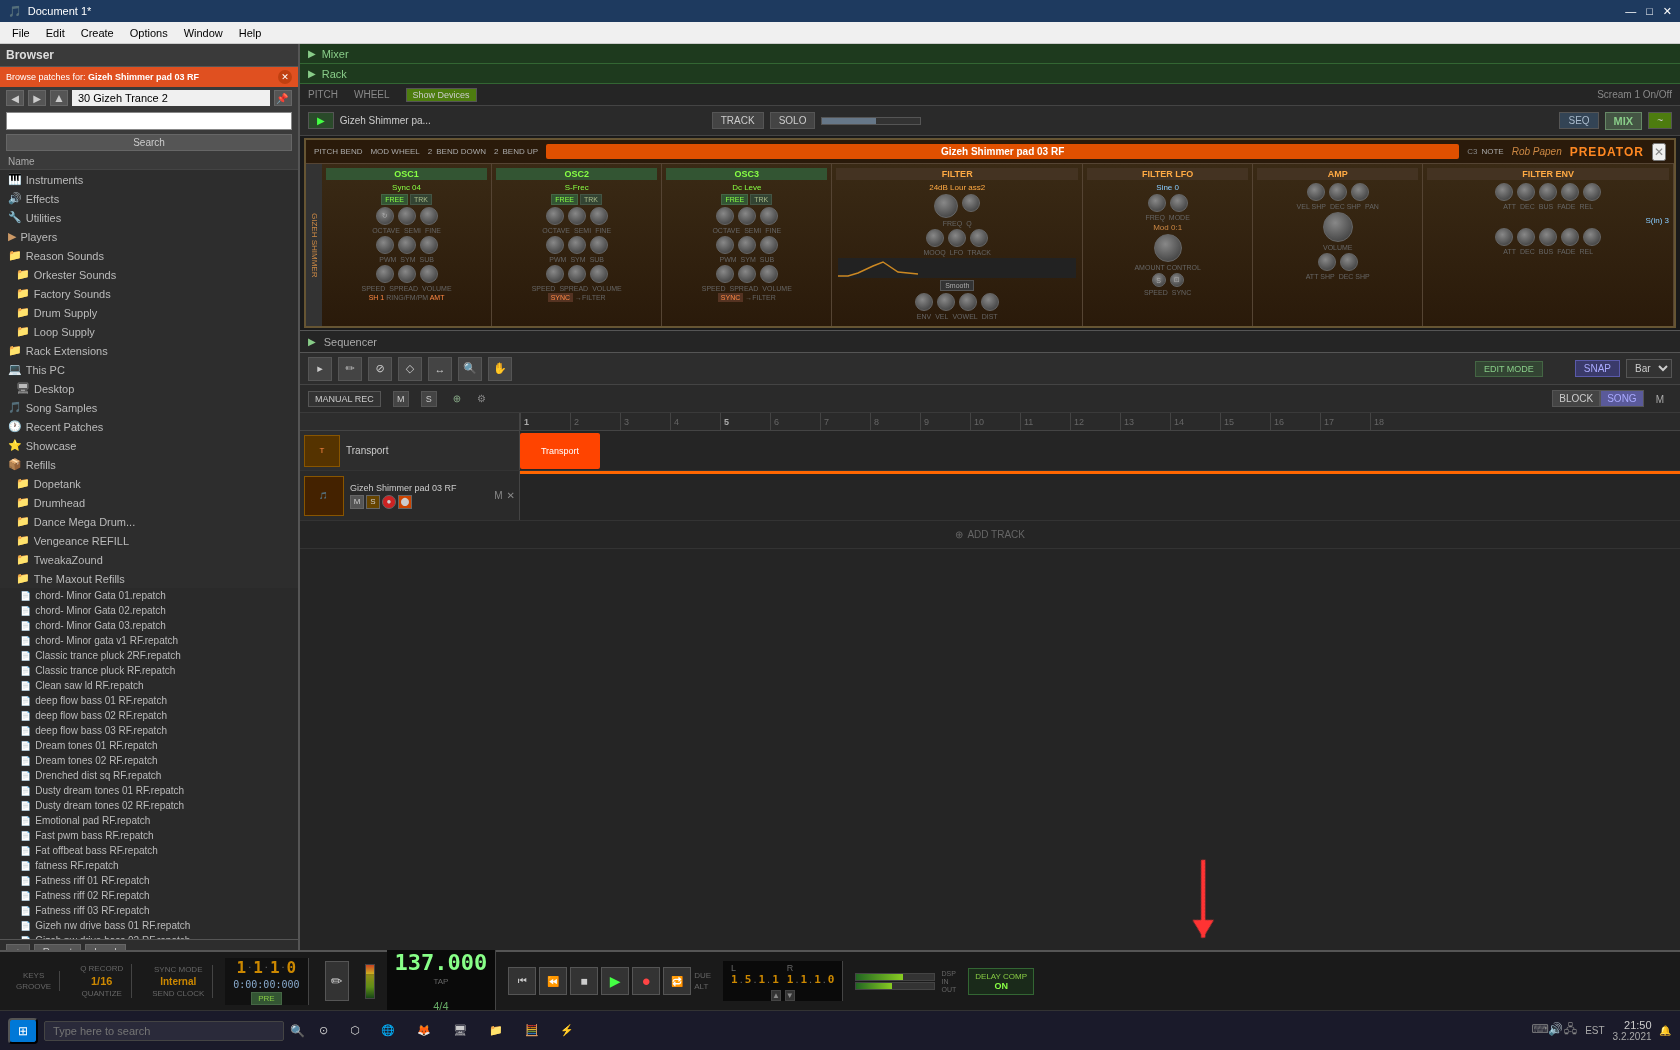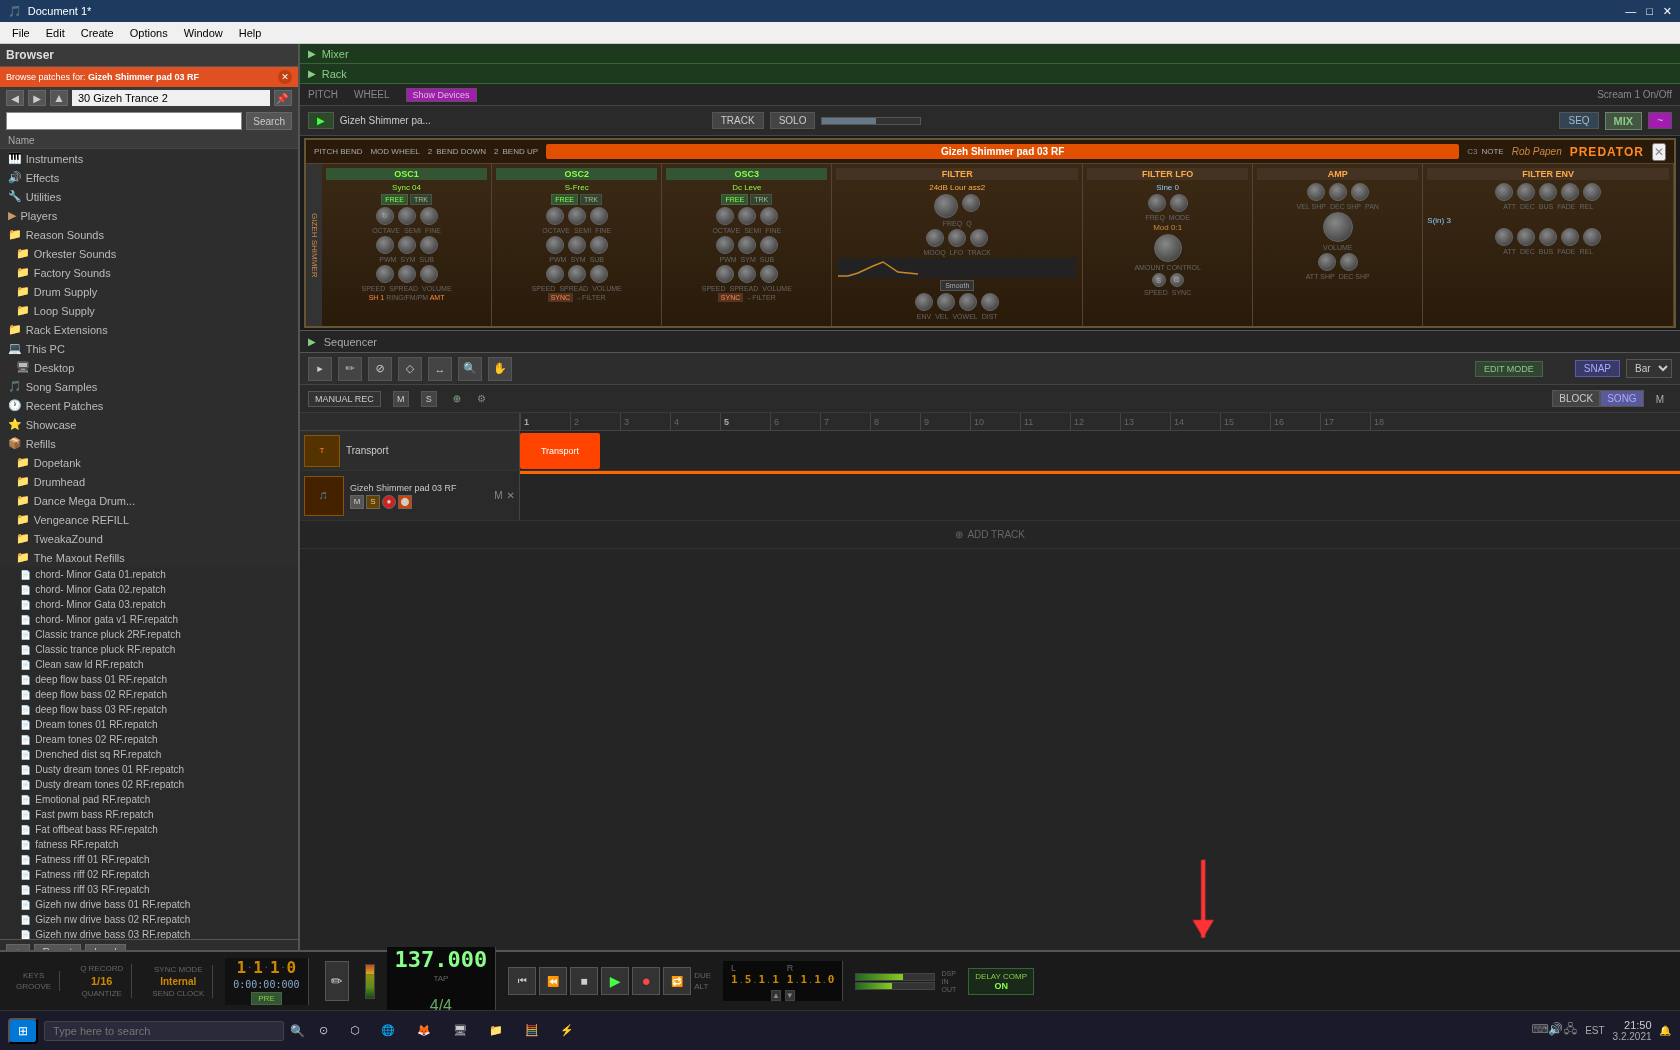--- a/index.html
+++ b/index.html
@@ -93,20 +93,21 @@
       display: flex;
       align-items: center;
       justify-content: center;
       font-size: 10px;
     }
     #browser-search {
       padding: 3px 6px;
       background: #3a3a3a;
       display: flex;
       gap: 4px;
+      flex-direction: column;
     }
     #browser-search input {
       flex: 1;
       background: #fff;
       border: 1px solid #888;
       padding: 2px 4px;
       font-size: 11px;
       color: #000;
     }
     #browser-search button {
@@ -201,21 +202,21 @@
       padding: 2px 8px;
       font-size: 11px;
       color: #aaa;
       border-bottom: 1px solid #555;
       display: flex;
       align-items: center;
       gap: 20px;
     }
     .rack-header-item { color: #888; font-size: 10px; cursor: pointer; }
     .rt-btn {
-      background: #a21caf;
+      background: #4d7c0f;
       border: 1px solid #555;
       color: #ccc;
       padding: 2px 8px;
       font-size: 10px;
       cursor: pointer;
     }
     .rt-btn.play { color: #0f0; }
     #synth-side {
       width: 16px;
       background: #333;
@@ -515,21 +516,21 @@
       font-size: 14px;
     }
     .transport-btn.rec-btn { color: #ff4444; }
     .transport-btn.play-btn { color: #44ff44; }
     .tempo-display {
       font-size: 22px;
       color: #88ff88;
       font-weight: bold;
       font-family: monospace;
     }
-    .time-sig { font-size: 16px; color: #66aa66; margin-top: 12px; }
+    .time-sig { font-size: 11px; color: #66aa66; margin-top: 12px; }
 
     
     #taskbar {
       position: fixed;
       bottom: 0;
       left: 0;
       right: 0;
       height: 40px;
       background: #1a1a2a;
       border-top: 1px solid #333;
@@ -1231,21 +1232,21 @@
             </div>
             <div class="knob-row" style="font-size:7px;color:#666;">
                 <span>ATT</span>
                 <span>DEC</span>
                 <span>BUS</span>
                 <span>FADE</span>
                 <span>REL</span>
               </div>
 
             <div style="margin-top:6px;">
-              <div style="font-size:8px;color:#88ccff;text-align:left;margin-bottom:3px;">
+              <div style="font-size:8px;color:#88ccff;text-align:right;margin-bottom:3px;">
                 <span>S(in) 3</span>
               </div>
               <div class="knob-row">
                 <div class="knob"></div>
                 <div class="knob"></div>
                 <div class="knob"></div>
                 <div class="knob"></div>
                 <div class="knob"></div>
               </div>
               <div class="knob-row" style="font-size:7px;color:#666;">

